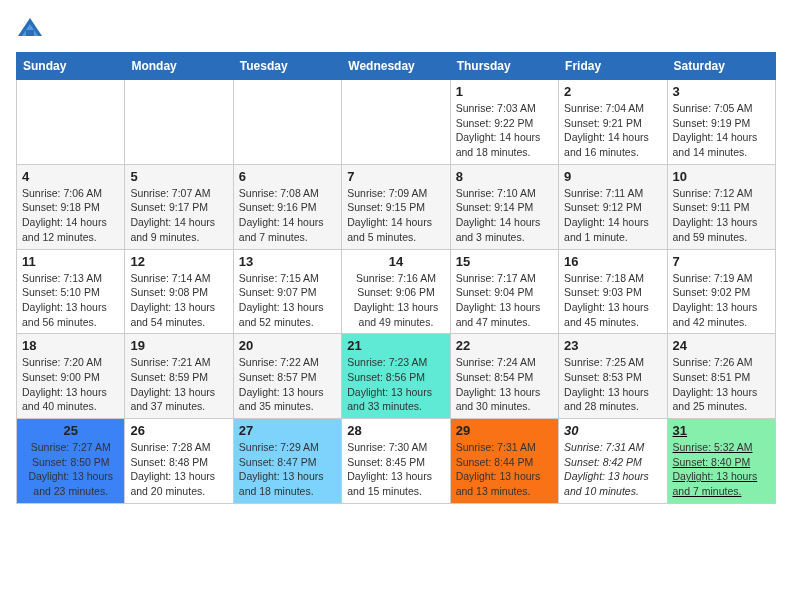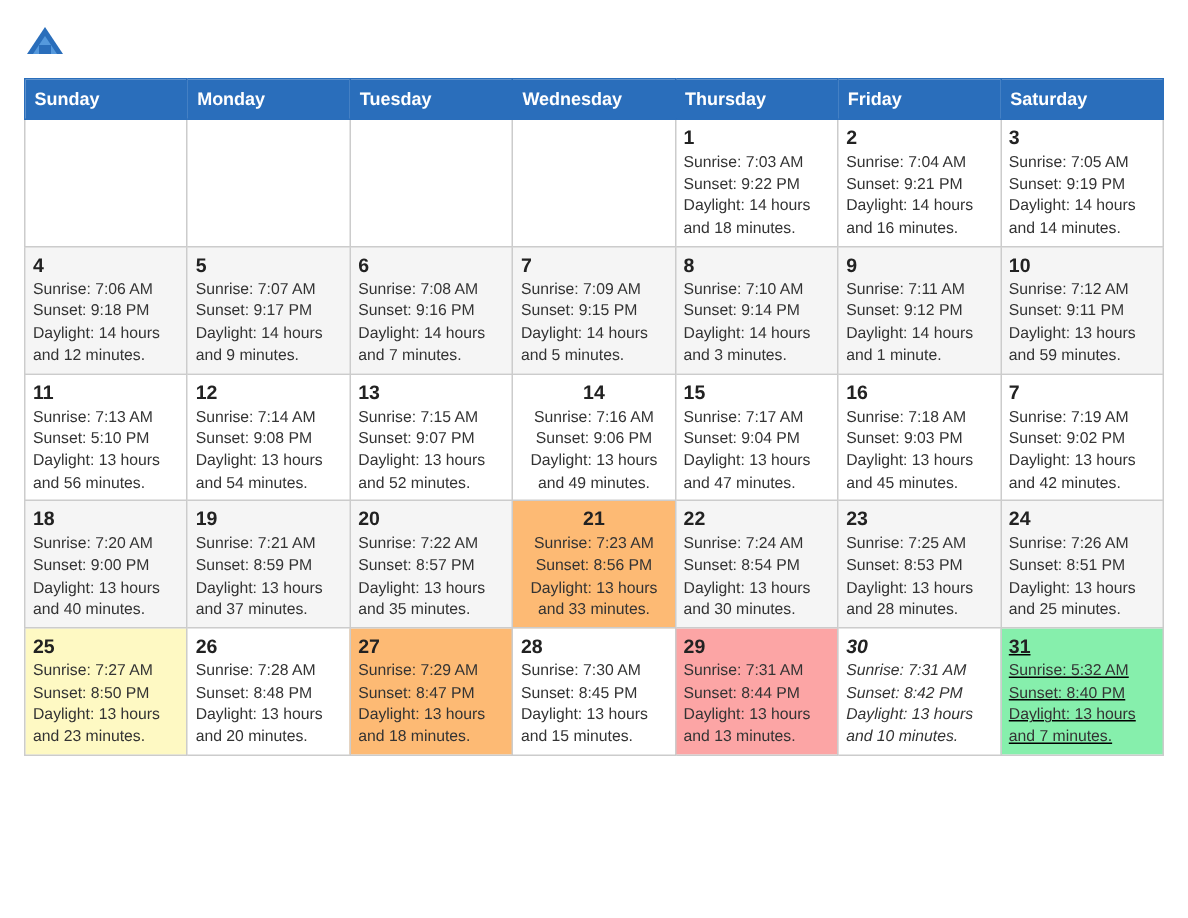--- a/index.html
+++ b/index.html
@@ -245,21 +245,21 @@
           <div class="day-info">Sunrise: 7:21 AM
 Sunset: 8:59 PM
 Daylight: 13 hours and 37 minutes.</div>
         </td>
         <td style="background-color: rgb(245, 245, 245);">
           <span class="day-num">20</span>
           <div class="day-info">Sunrise: 7:22 AM
 Sunset: 8:57 PM
 Daylight: 13 hours and 35 minutes.</div>
         </td>
-        <td style="background-color: #fdba74; text-align: center;">
+        <td style="background-color: #5eead4;">
           <span class="day-num">21</span>
           <div class="day-info">Sunrise: 7:23 AM
 Sunset: 8:56 PM
 Daylight: 13 hours and 33 minutes.</div>
         </td>
         <td style="background-color: rgb(245, 245, 245);">
           <span class="day-num">22</span>
           <div class="day-info">Sunrise: 7:24 AM
 Sunset: 8:54 PM
 Daylight: 13 hours and 30 minutes.</div>
@@ -271,45 +271,45 @@
 Daylight: 13 hours and 28 minutes.</div>
         </td>
         <td style="background-color: rgb(245, 245, 245);">
           <span class="day-num">24</span>
           <div class="day-info">Sunrise: 7:26 AM
 Sunset: 8:51 PM
 Daylight: 13 hours and 25 minutes.</div>
         </td>
       </tr>
       <tr>
-        <td style="background-color: #fef9c3;">
+        <td style="background-color: #3b82f6; text-align: center;">
           <span class="day-num">25</span>
           <div class="day-info">Sunrise: 7:27 AM
 Sunset: 8:50 PM
 Daylight: 13 hours and 23 minutes.</div>
         </td>
         <td style="background-color: rgb(255, 255, 255);">
           <span class="day-num">26</span>
           <div class="day-info">Sunrise: 7:28 AM
 Sunset: 8:48 PM
 Daylight: 13 hours and 20 minutes.</div>
         </td>
-        <td style="background-color: #fdba74;">
+        <td style="background-color: #7dd3fc;">
           <span class="day-num">27</span>
           <div class="day-info">Sunrise: 7:29 AM
 Sunset: 8:47 PM
 Daylight: 13 hours and 18 minutes.</div>
         </td>
         <td style="background-color: rgb(255, 255, 255);">
           <span class="day-num">28</span>
           <div class="day-info">Sunrise: 7:30 AM
 Sunset: 8:45 PM
 Daylight: 13 hours and 15 minutes.</div>
         </td>
-        <td style="background-color: #fca5a5;">
+        <td style="background-color: #f97316;">
           <span class="day-num">29</span>
           <div class="day-info">Sunrise: 7:31 AM
 Sunset: 8:44 PM
 Daylight: 13 hours and 13 minutes.</div>
         </td>
         <td style="background-color: rgb(255, 255, 255); font-style: italic;">
           <span class="day-num">30</span>
           <div class="day-info">Sunrise: 7:31 AM
 Sunset: 8:42 PM
 Daylight: 13 hours and 10 minutes.</div>

